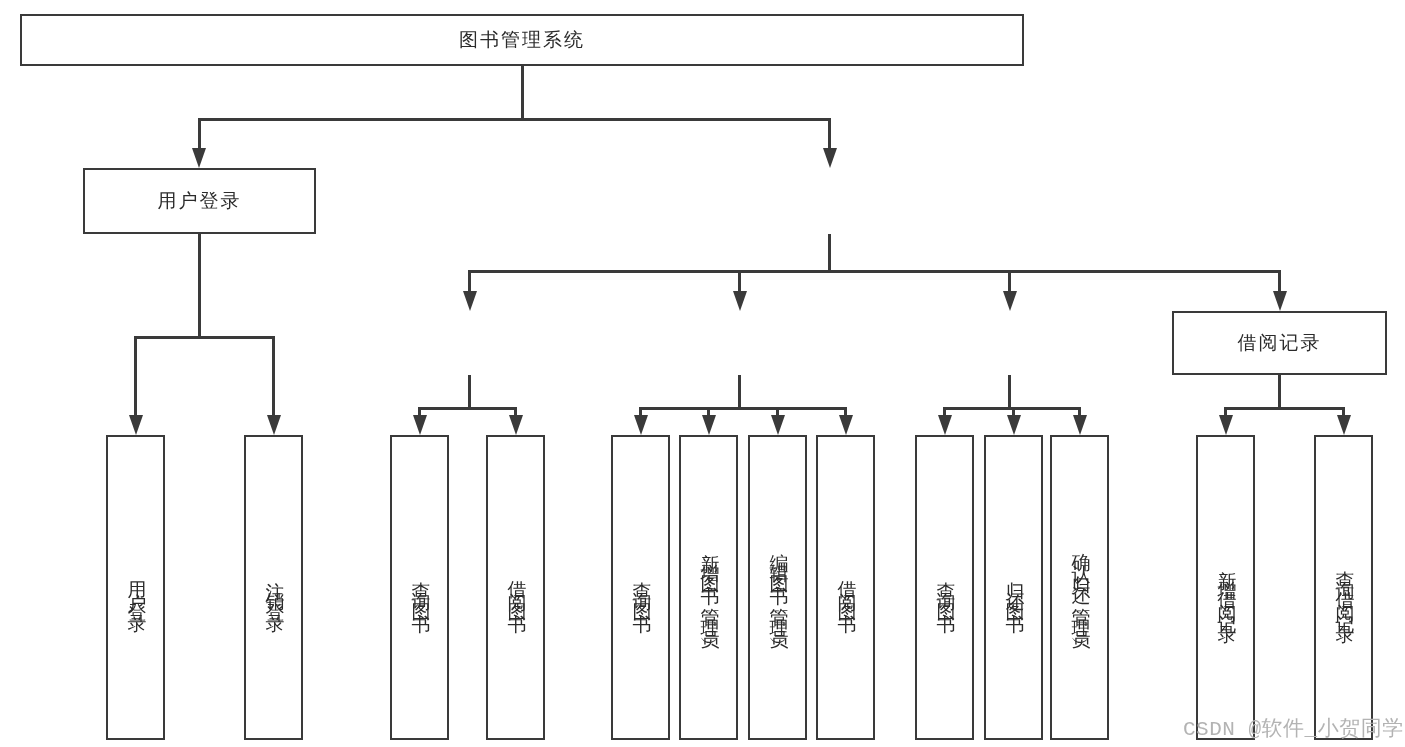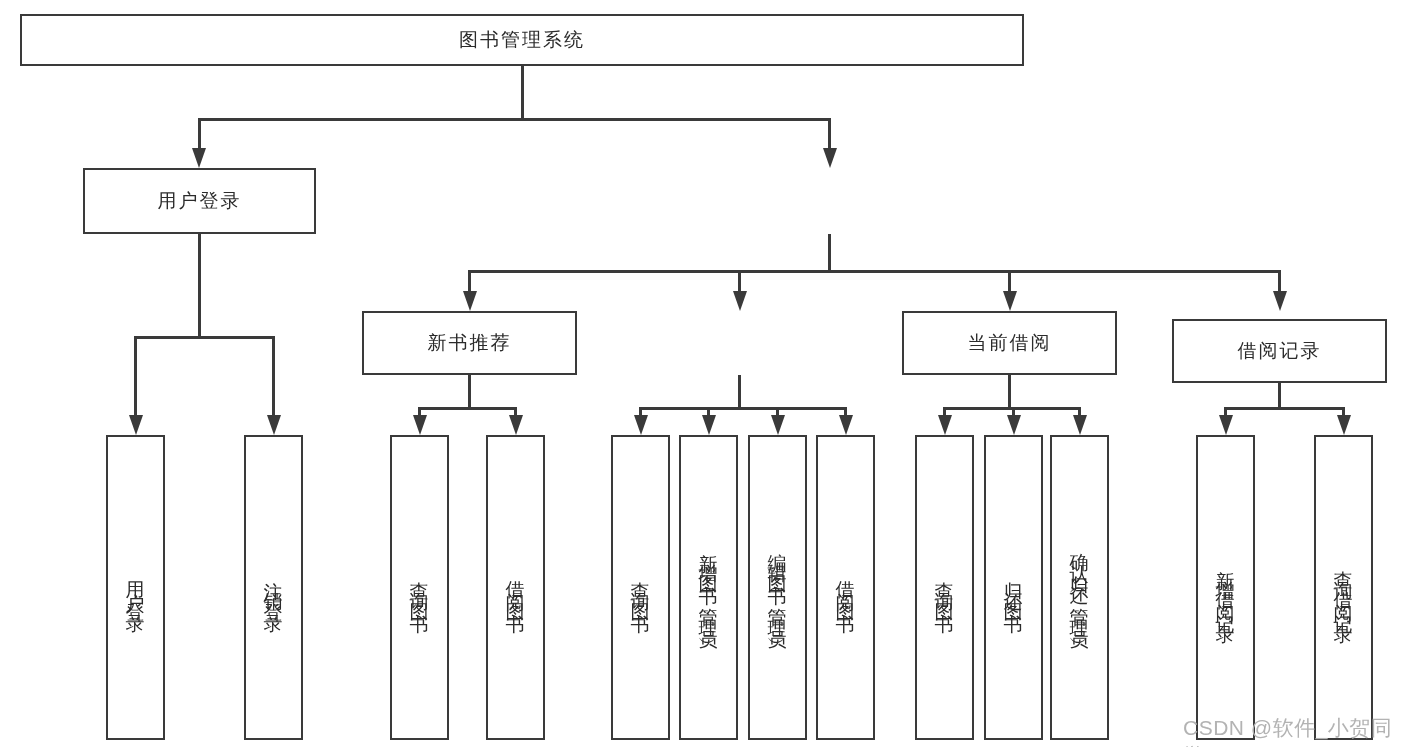--- a/index.html
+++ b/index.html
@@ -6,21 +6,21 @@
     --line:#3a3a3a;
     --text:#2b2b2b;
     --wm:#b3b3b3;
     --bg:#ffffff;
   }
   html,body{margin:0;padding:0;background:var(--bg);}
   .canvas{
     position:relative;
     width:1405px;height:747px;
     background:var(--bg);
-    font-family:Liberation Sans, sans-serif;
+    font-family:Liberation Mono, monospace;
     overflow:hidden;
   }
   .box{
     position:absolute;
     box-sizing:border-box;
     background:#fff;
     border:2.5px solid var(--line);
     display:flex;
     align-items:center;
     justify-content:center;
@@ -61,23 +61,21 @@
 </style>
 </head>
 <body>
 
 <div class="canvas">
 
   <div class="box" style="left:20px;top:14px;width:1004px;height:52px">图书管理系统</div>
 
   <div class="box" style="left:83px;top:168px;width:233px;height:66px">用户登录</div>
 
-  <div class="box" style="left:362px;top:311px;width:215px;height:64px">新书推荐</div>
-  <div class="box" style="left:902px;top:311px;width:215px;height:64px">当前借阅</div>
-  <div class="box" style="left:1172px;top:319px;width:215px;height:64px">借阅记录</div>
+  <div class="box" style="left:1172px;top:311px;width:215px;height:64px">借阅记录</div>
 
   <div class="box vbox" style="left:106px;top:435px;width:59px;height:305px">用户登录</div>
   <div class="box vbox" style="left:244px;top:435px;width:59px;height:305px">注销登录</div>
 
   <div class="box vbox" style="left:390px;top:435px;width:59px;height:305px">查询图书</div>
   <div class="box vbox" style="left:486px;top:435px;width:59px;height:305px">借阅图书</div>
 
   <div class="box vbox" style="left:611px;top:435px;width:59px;height:305px">查询图书</div>
   <div class="box vbox" style="left:679px;top:435px;width:59px;height:305px">新增图书（管理员）</div>
   <div class="box vbox" style="left:748px;top:435px;width:59px;height:305px">编辑图书（管理员）</div>

